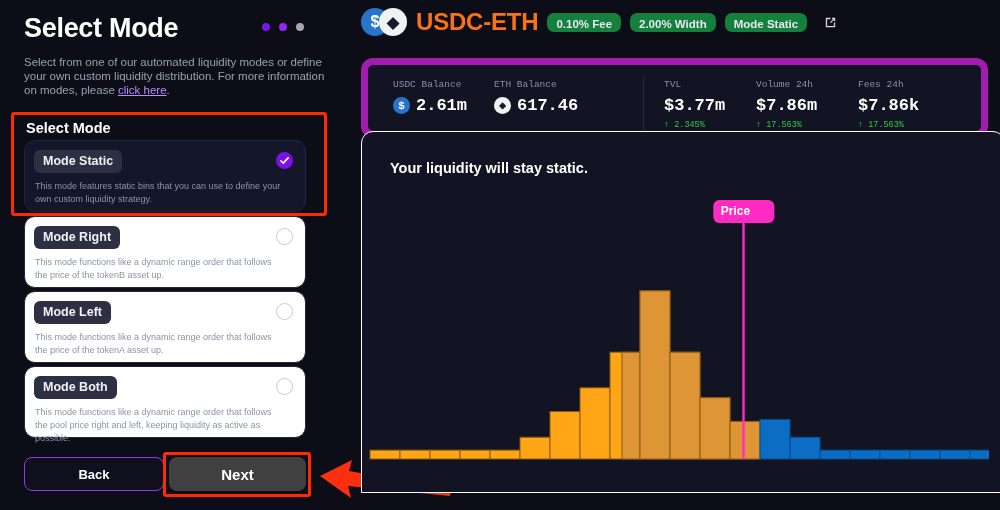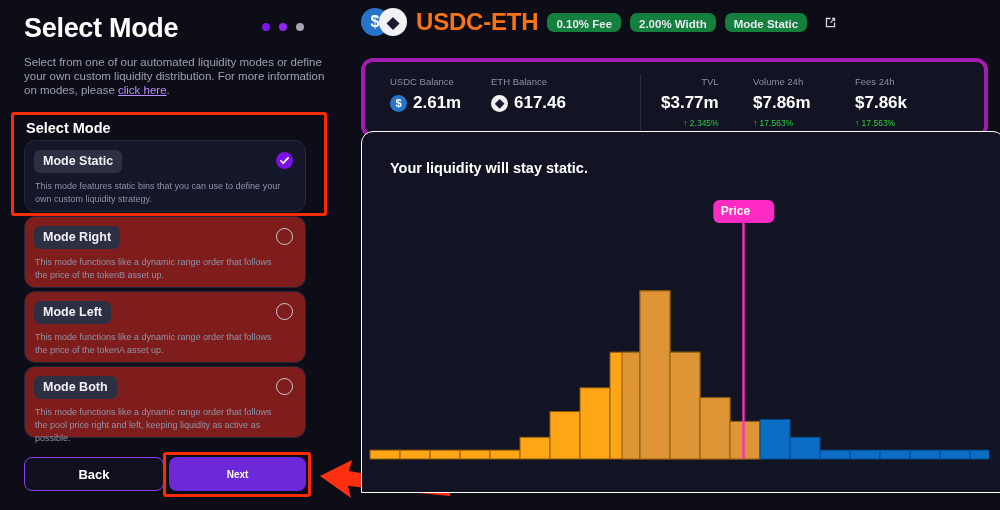--- a/index.html
+++ b/index.html
@@ -35,21 +35,21 @@
   #redbox-select { left: 11px; top: 112px; width: 316px; height: 104px; }
   #redbox-next   { left: 163px; top: 452px; width: 148px; height: 45px; }
 
   #select-mode-label {
     position: absolute; left: 26px; top: 120px;
     font-size: 14.5px; font-weight: 700; color: #ffffff;
   }
 
   .mode-card {
     position: absolute; left: 24px; width: 282px;
-    background: #7f1d1d; border: 1px solid #23263a; border-radius: 11px;
+    background: #ffffff; border: 1px solid #23263a; border-radius: 11px;
   }
   .mode-card.selected { background: #14162a; }
   #mode-0 { top: 140px; height: 72px; }
   #mode-1 { top: 216px; height: 72px; }
   #mode-2 { top: 291px; height: 72px; }
   #mode-3 { top: 366px; height: 72px; }
 
   .mode-chip {
     position: absolute; left: 9px; top: 9px;
     background: #2d3042; border-radius: 6px;
@@ -72,22 +72,22 @@
   .mode-radio.checked svg { display: block; }
 
   #btn-back {
     position: absolute; left: 24px; top: 457px; width: 140px; height: 34px;
     border: 1px solid #8a3cf0; border-radius: 8px; background: #0f0f1d;
     color: #ffffff; font-size: 13px; font-weight: 700;
     display: flex; align-items: center; justify-content: center;
   }
   #btn-next {
     position: absolute; left: 169px; top: 457px; width: 137px; height: 34px;
-    border: none; border-radius: 8px; background: #6d28d9;
-    color: #ffffff; font-size: 10px; font-weight: 700;
+    border: none; border-radius: 8px; background: #404040;
+    color: #ffffff; font-size: 15px; font-weight: 700;
     display: flex; align-items: center; justify-content: center;
   }
 
   
   #red-arrow { position: absolute; left: 318px; top: 458px; width: 135px; height: 52px; }
 
   
   #right-panel { position: absolute; left: 352px; top: 0; width: 648px; height: 510px; }
 
   #pair-header { position: absolute; left: 9px; top: 8px; display: flex; align-items: center; gap: 9px; }
@@ -107,33 +107,33 @@
     background: #15803d; border-radius: 7px; padding: 5px 9px 2px 9px;
     font-size: 11.5px; font-weight: 700; color: #e6e7ef; white-space: nowrap;
   }
   #external-link-btn {
     width: 20px; height: 20px; color: #d3d5e0;
     display: flex; align-items: center; justify-content: center; margin-left: 4px;
   }
 
   #stats-card {
     position: absolute; left: 9px; top: 58px; width: 627px; height: 80px;
-    background: #121424; border: 4px solid #a21caf; border-radius: 12px;
+    background: #121424; border: 7px solid #a21caf; border-radius: 12px; font-family: Liberation Mono, monospace;
   }
   .stat { position: absolute; top: 14px; }
   .stat-label { font-size: 9.5px; color: #8a8fa3; margin-bottom: 6px; }
   .stat-value { font-size: 17px; font-weight: 700; color: #ffffff; display: flex; align-items: center; gap: 6px; }
   .stat-delta { font-size: 8.5px; color: #2ecc40; margin-top: 5px; }
   .coin-dot { width: 17px; height: 17px; border-radius: 50%; display: flex; align-items: center; justify-content: center; font-size: 11px; font-weight: 700; }
   .coin-usdc { background: #2775ca; color: #fff; }
   .coin-eth  { background: #f2f2f5; color: #1a1a2e; font-size: 12px; }
   #stat-divider { position: absolute; left: 275px; top: 12px; width: 1px; height: 56px; background: #282c40; }
   #stat-0 { left: 25px; }
   #stat-1 { left: 126px; }
-  #stat-2 { left: 296px; text-align: right; }
+  #stat-2 { left: 296px; }
   #stat-3 { left: 388px; }
   #stat-4 { left: 490px; }
 
   #chart-card {
     position: absolute; left: 9px; top: 131px; width: 644px; height: 362px;
     background: #121424; border: 1px solid #ffffff; border-radius: 12px 12px 0 0;
     overflow: hidden;
   }
   #chart-title {
     position: absolute; left: 28px; top: 28px;

